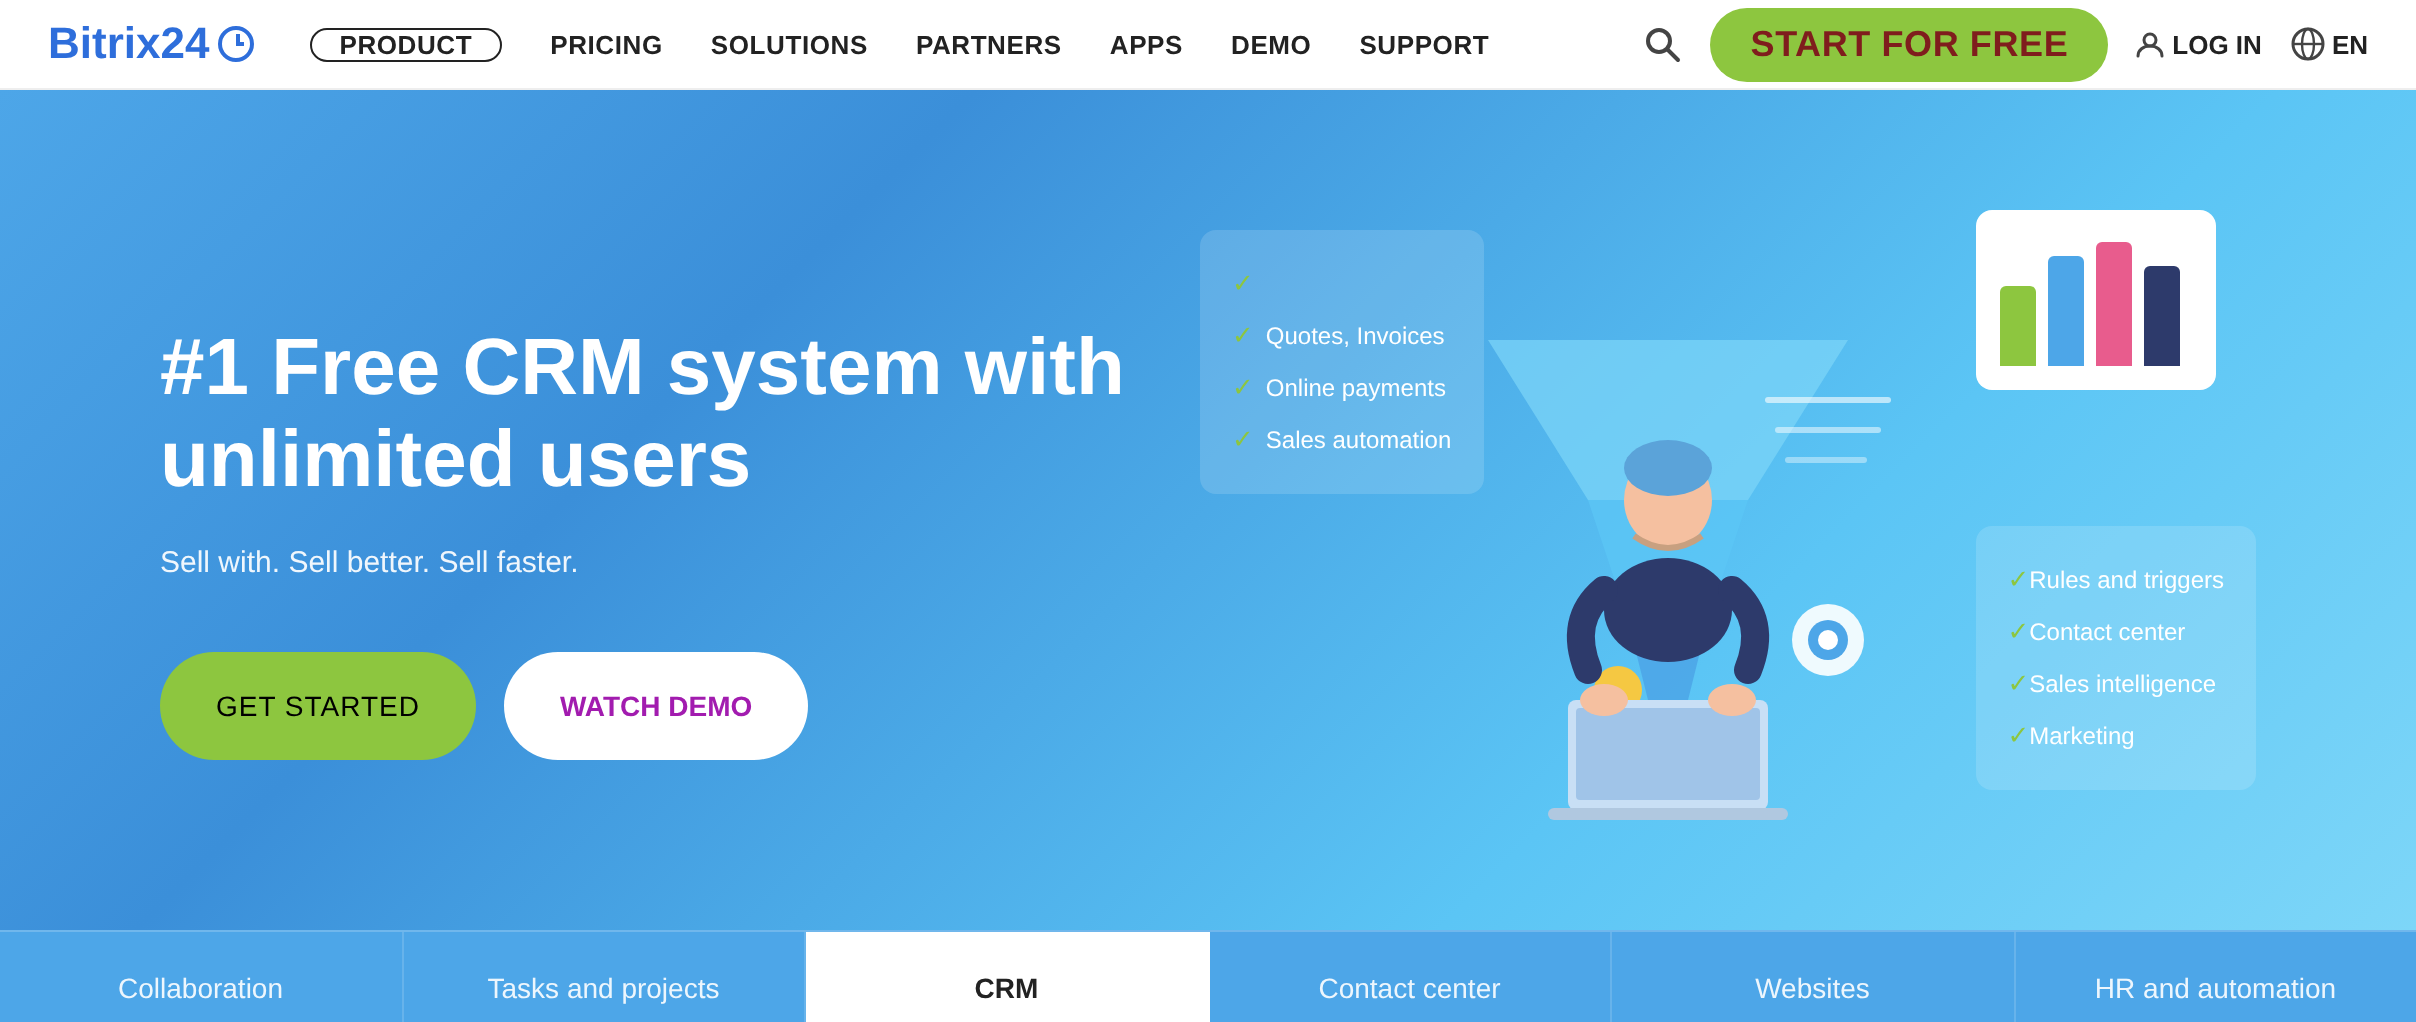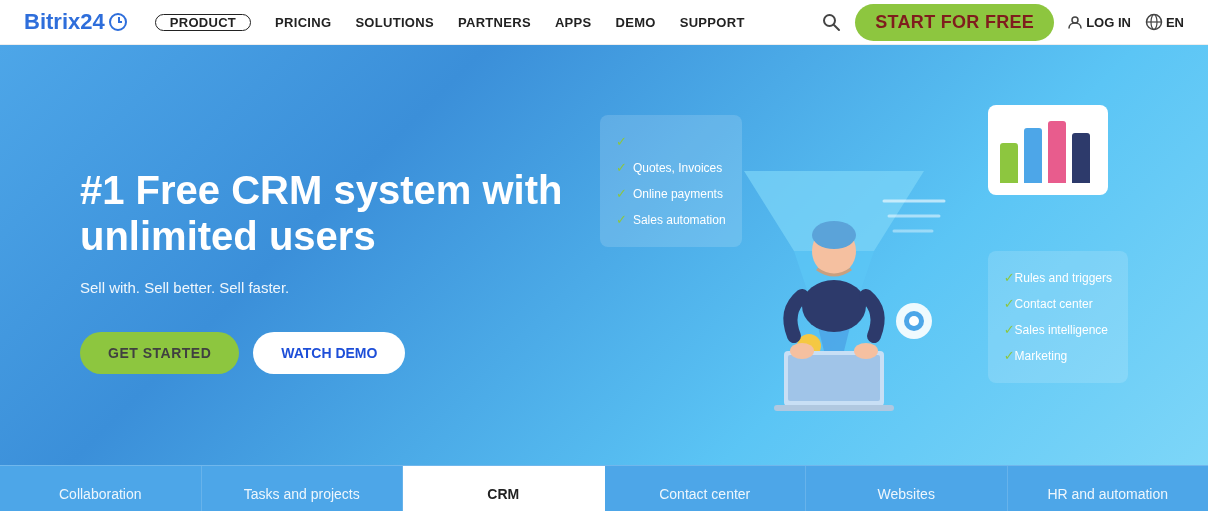--- a/index.html
+++ b/index.html
@@ -145,35 +145,35 @@
       font-size: 15px;
       color: rgba(255,255,255,0.92);
       margin-bottom: 36px;
     }
     .hero-buttons {
       display: flex;
       gap: 14px;
     }
     .btn-get-started {
       background: #8dc63f;
-      color: #404040;
+      color: #000000;
       border: none;
       border-radius: 30px;
       padding: 13px 28px;
       font-size: 14px;
-      font-weight: 700;
+      font-weight: 400;
       cursor: pointer;
       letter-spacing: 0.5px;
     }
     .btn-watch-demo {
       background: #fff;
-      color: #1d4ed8;
+      color: #a21caf;
       border: none;
       border-radius: 30px;
-      padding: 7px 28px;
+      padding: 19px 28px;
       font-size: 14px;
       font-weight: 700;
       cursor: pointer;
     }
 
     
     .hero-right {
       flex: 1;
       position: relative;
       min-height: 320px;
@@ -219,21 +219,21 @@
       width: 120px;
     }
     .bar {
       border-radius: 3px 3px 0 0;
       width: 18px;
     }
 
     
     .crm-bottom-features {
       position: absolute;
-      bottom: 42px;
+      bottom: 30px;
       right: 0px;
       background: rgba(255,255,255,0.15);
       border-radius: 8px;
       padding: 14px 16px;
       color: #fff;
       font-size: 12px;
       line-height: 2;
     }
 
     

